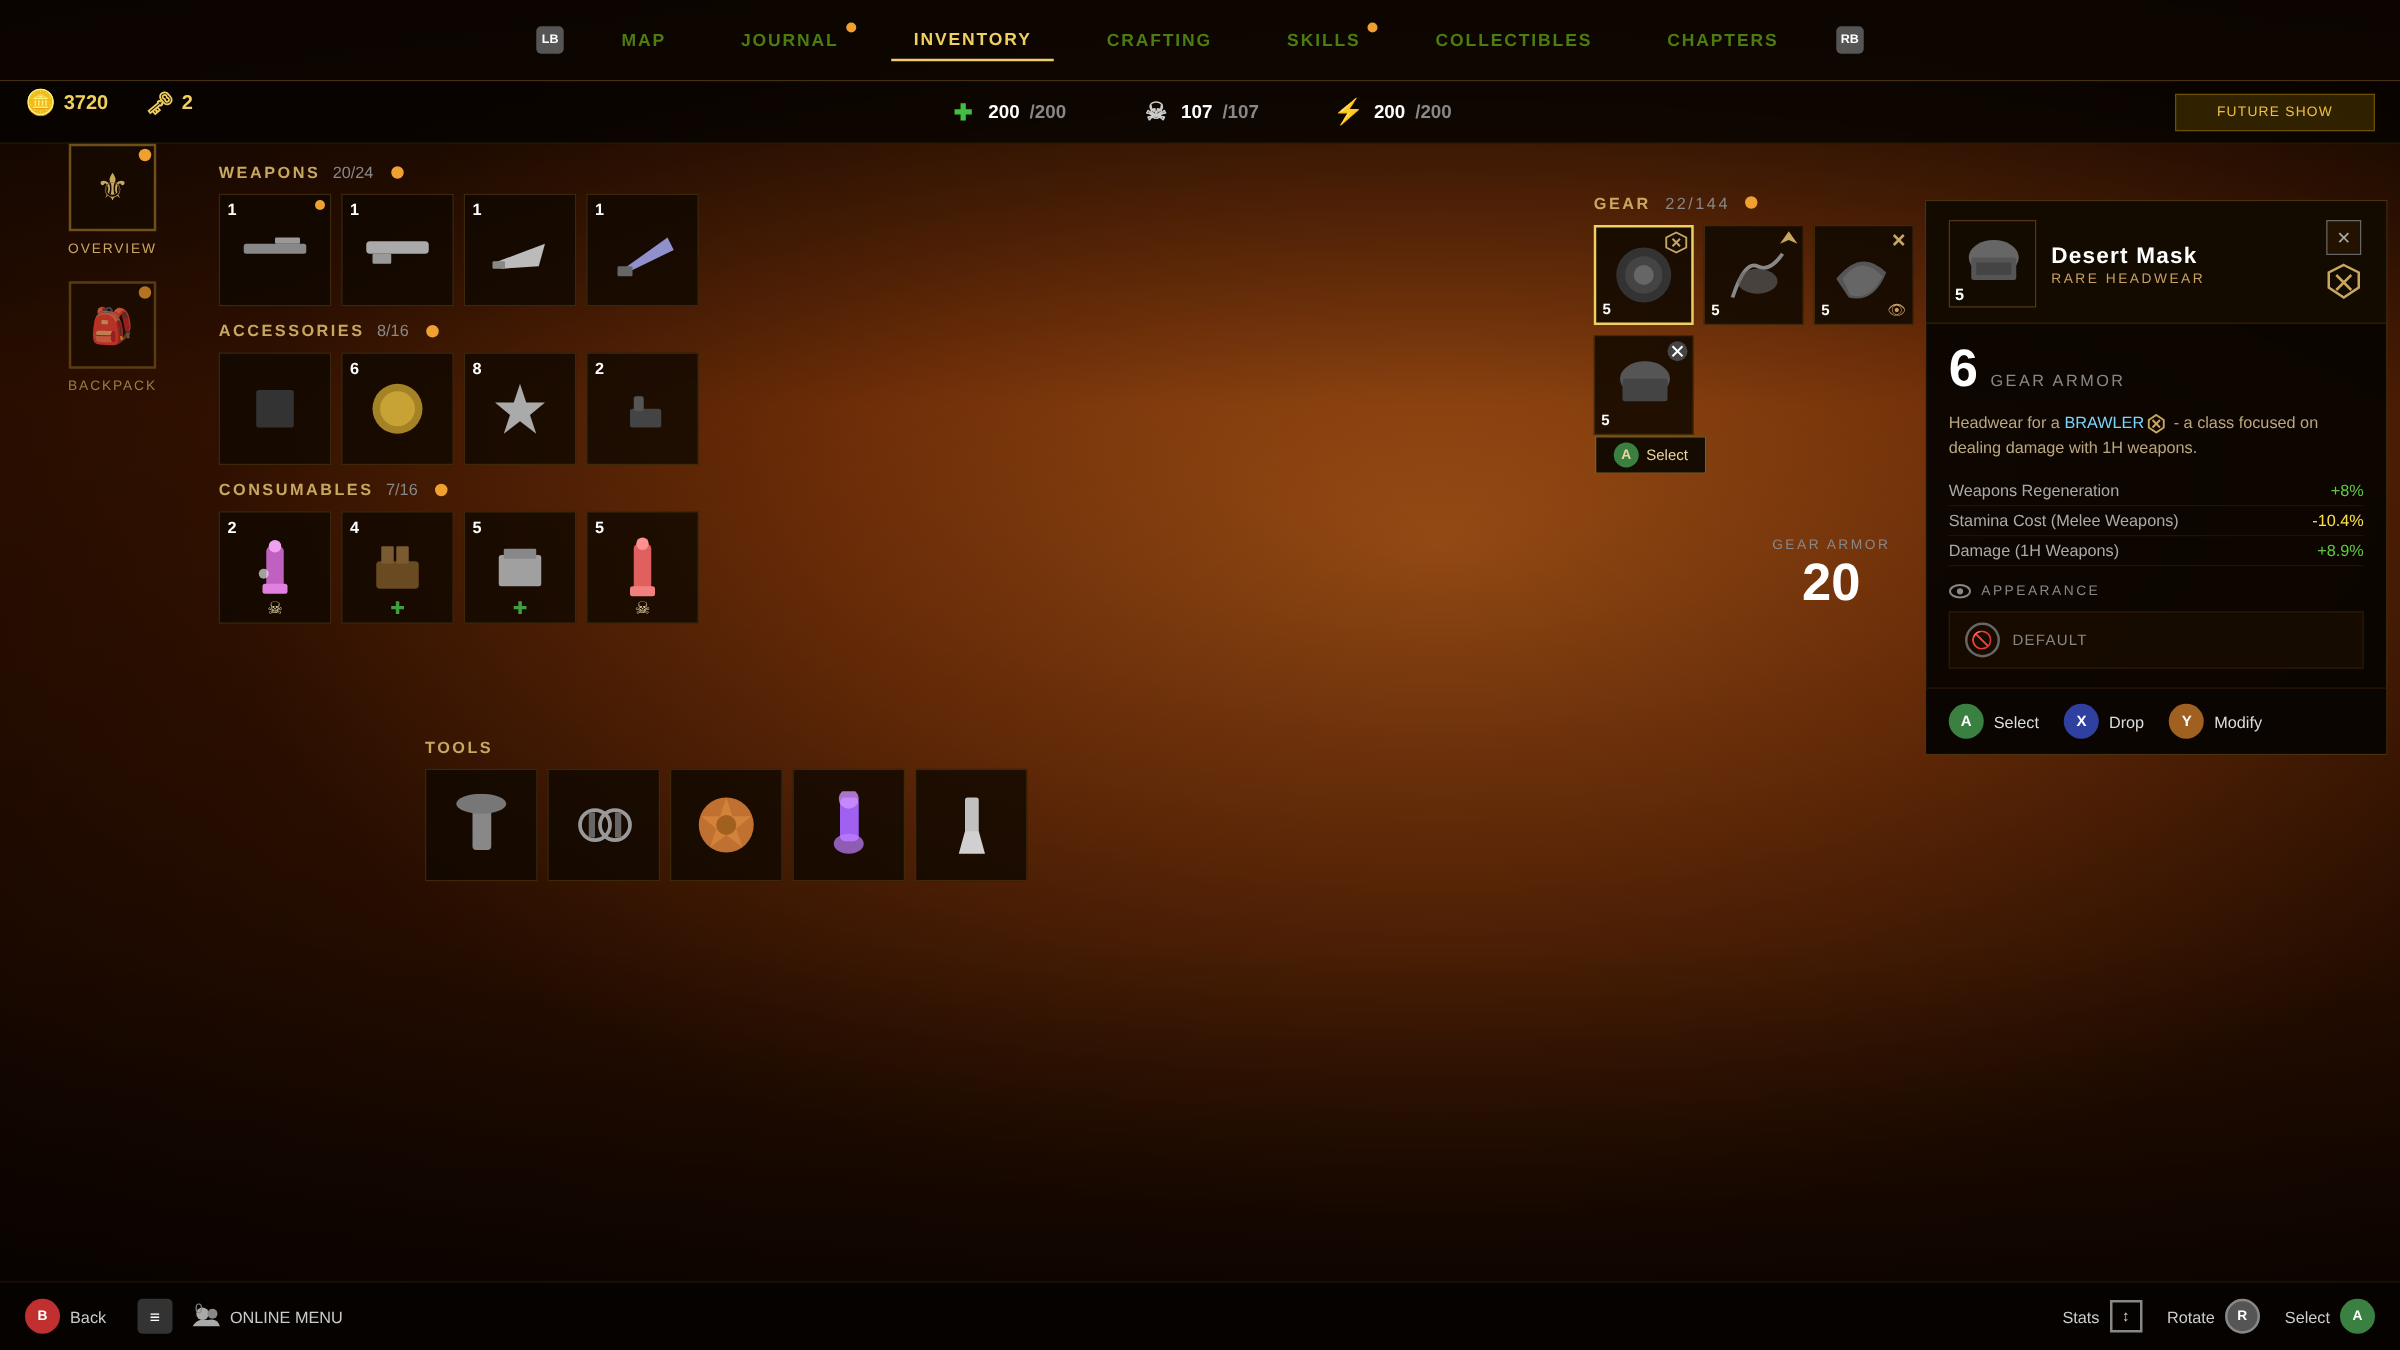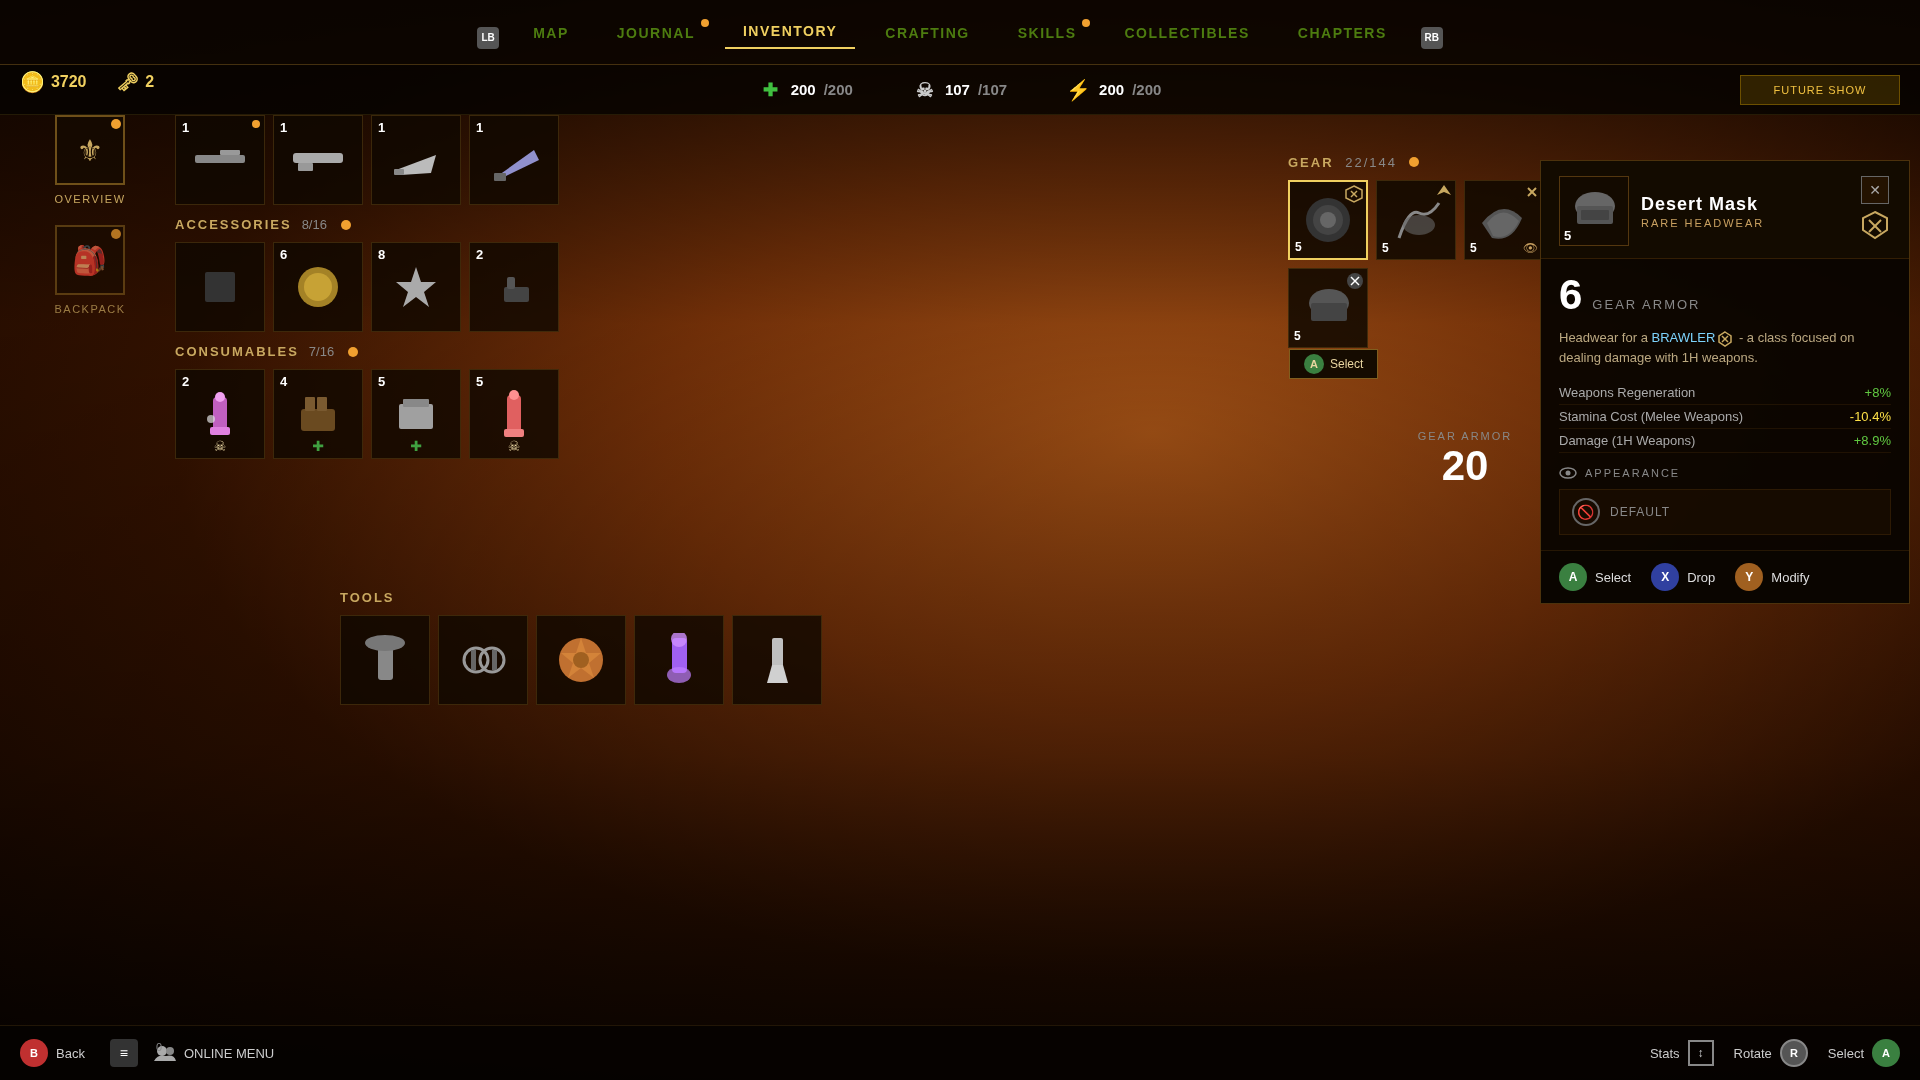--- a/index.html
+++ b/index.html
@@ -36,22 +36,22 @@
       height: 65px;
       background: rgba(10,5,0,0.85);
       border-bottom: 1px solid rgba(200,150,50,0.3);
       display: flex;
       align-items: center;
       justify-content: center;
       z-index: 100;
     }
     .nav-items {
       display: flex;
-      align-items: flex-end;
-      gap: 12px;
+      align-items: center;
+      gap: 24px;
     }
     .nav-item {
       padding: 8px 18px;
       font-size: 14px;
       font-weight: bold;
       letter-spacing: 1.5px;
       color: #4d7c0f;
       cursor: pointer;
       position: relative;
       text-transform: uppercase;
@@ -503,21 +503,21 @@
       position: absolute;
       top: 575px;
       left: 340px;
       z-index: 50;
     }
 
     
     .gear-section {
       position: absolute;
       top: 155px;
-      right: 372px;
+      right: 385px;
       width: 260px;
       z-index: 50;
     }
     .gear-row {
       display: flex;
       gap: 8px;
       margin-bottom: 8px;
     }
     .g-slot {
       width: 80px;
@@ -637,20 +637,25 @@
     <div class="sidebar-icon">
       <span style="font-size:28px; color:#888;">🎒</span>
       <span style="position:absolute; top:2px; right:2px; width:10px; height:10px; border-radius:50%; background:#f0a030;"></span>
     </div>
     <span class="sidebar-label">BACKPACK</span>
   </div>
 </div>
 
 <div class="inventory-main">
 
+  <div class="section-header">
+    <span class="section-title">WEAPONS</span>
+    <span class="section-count">20/24</span>
+    <span style="width:10px; height:10px; border-radius:50%; background:#f0a030; display:inline-block; margin-left:4px;"></span>
+  </div>
   <div class="item-grid">
     <div class="item-slot weapon-item">
       <span class="item-count">1</span>
       <svg width="60" height="50">
           <rect x="5" y="20" width="50" height="8" fill="#888" rx="2"></rect>
           <rect x="30" y="15" width="20" height="5" fill="#999" rx="1"></rect>
         </svg>
       <span class="item-dot"></span>
     </div>
     <div class="item-slot weapon-item">

